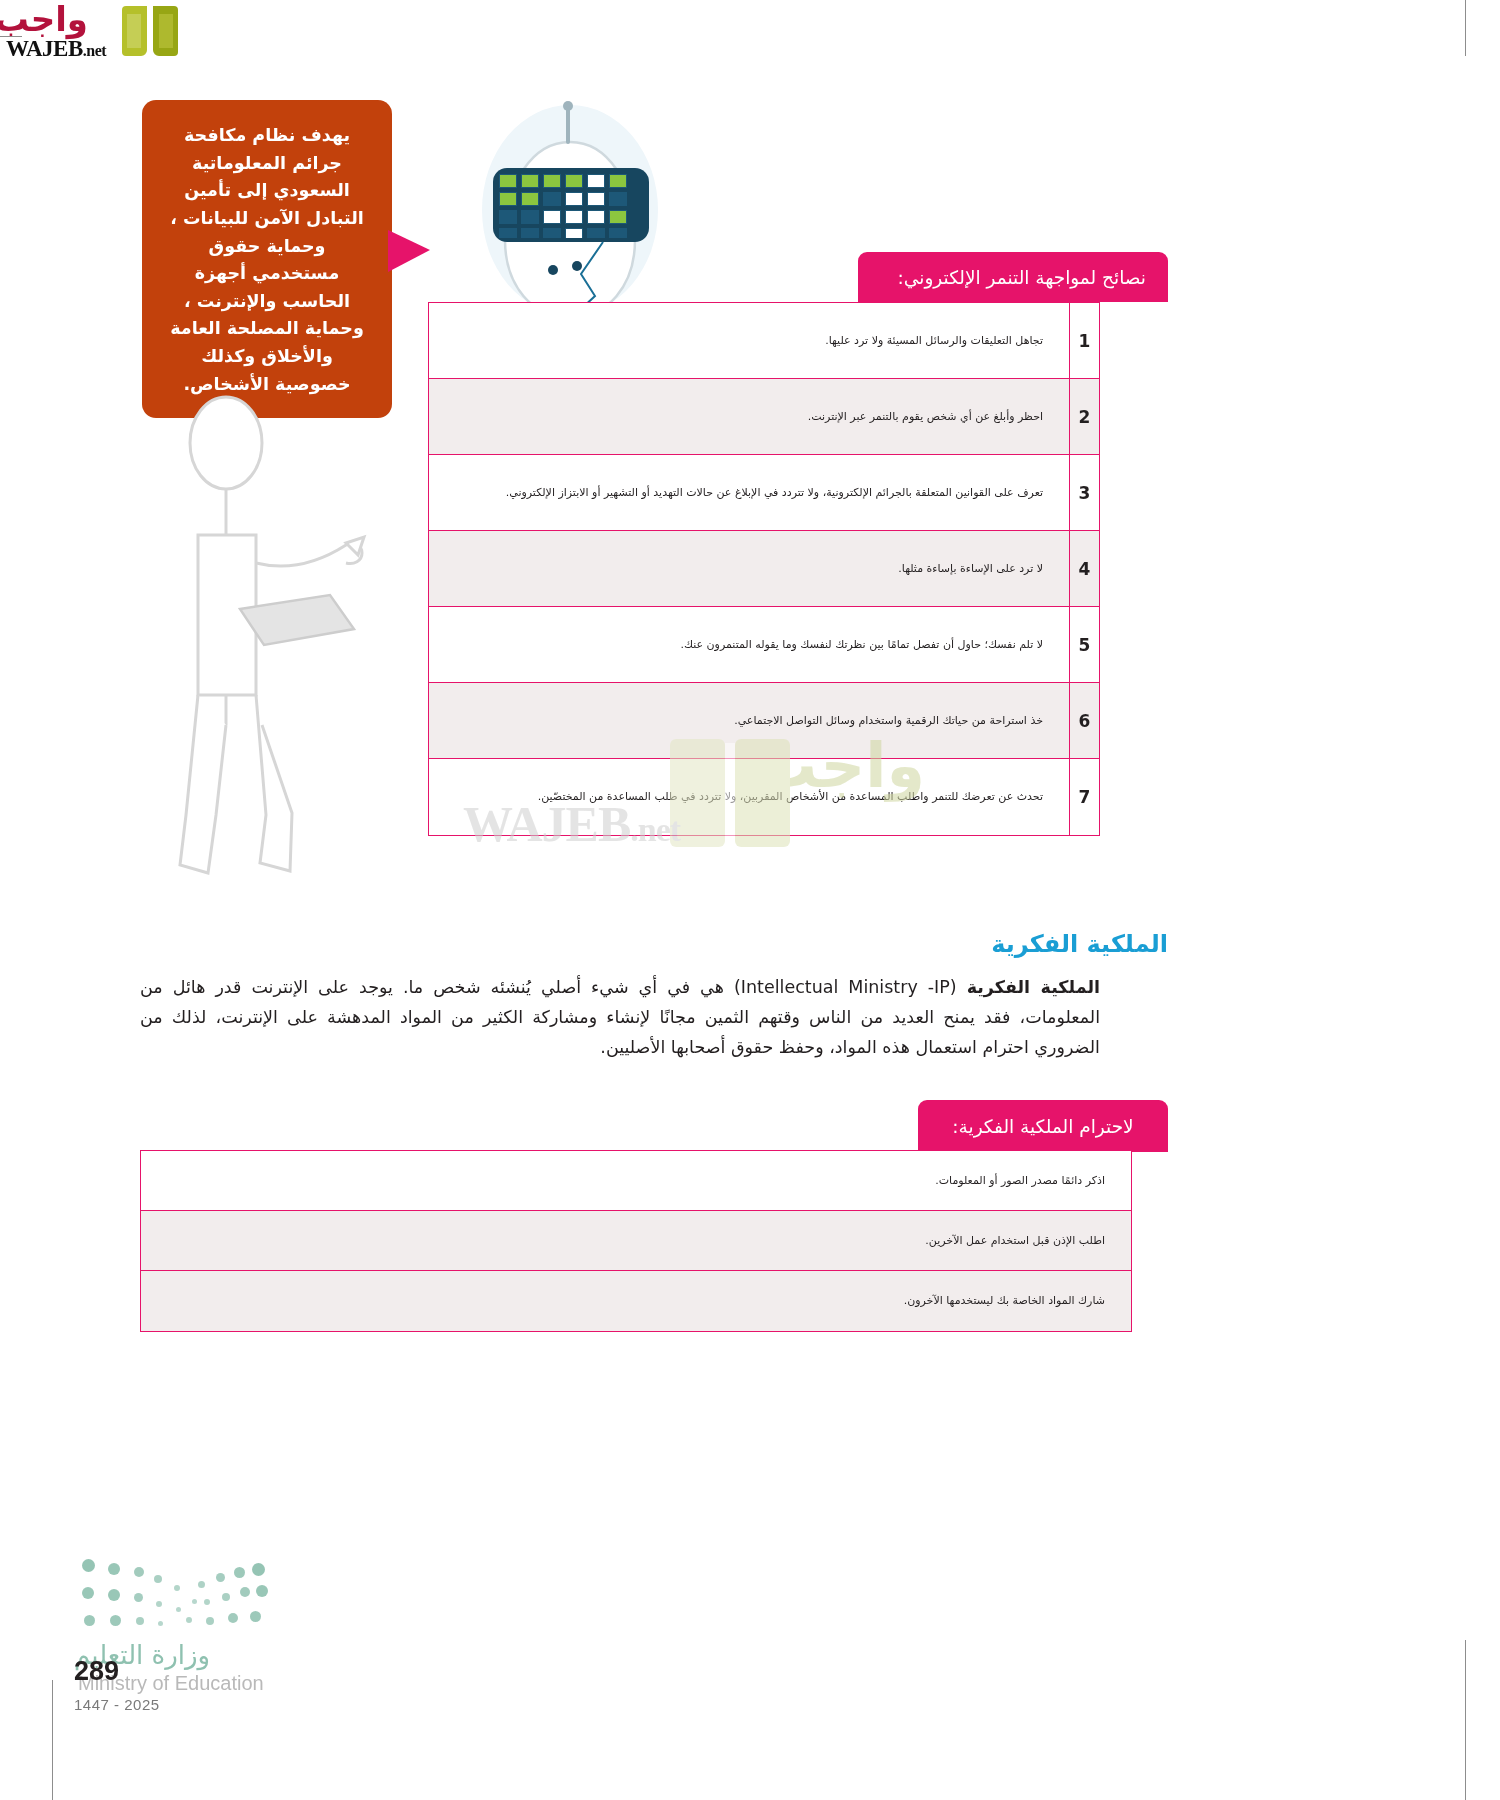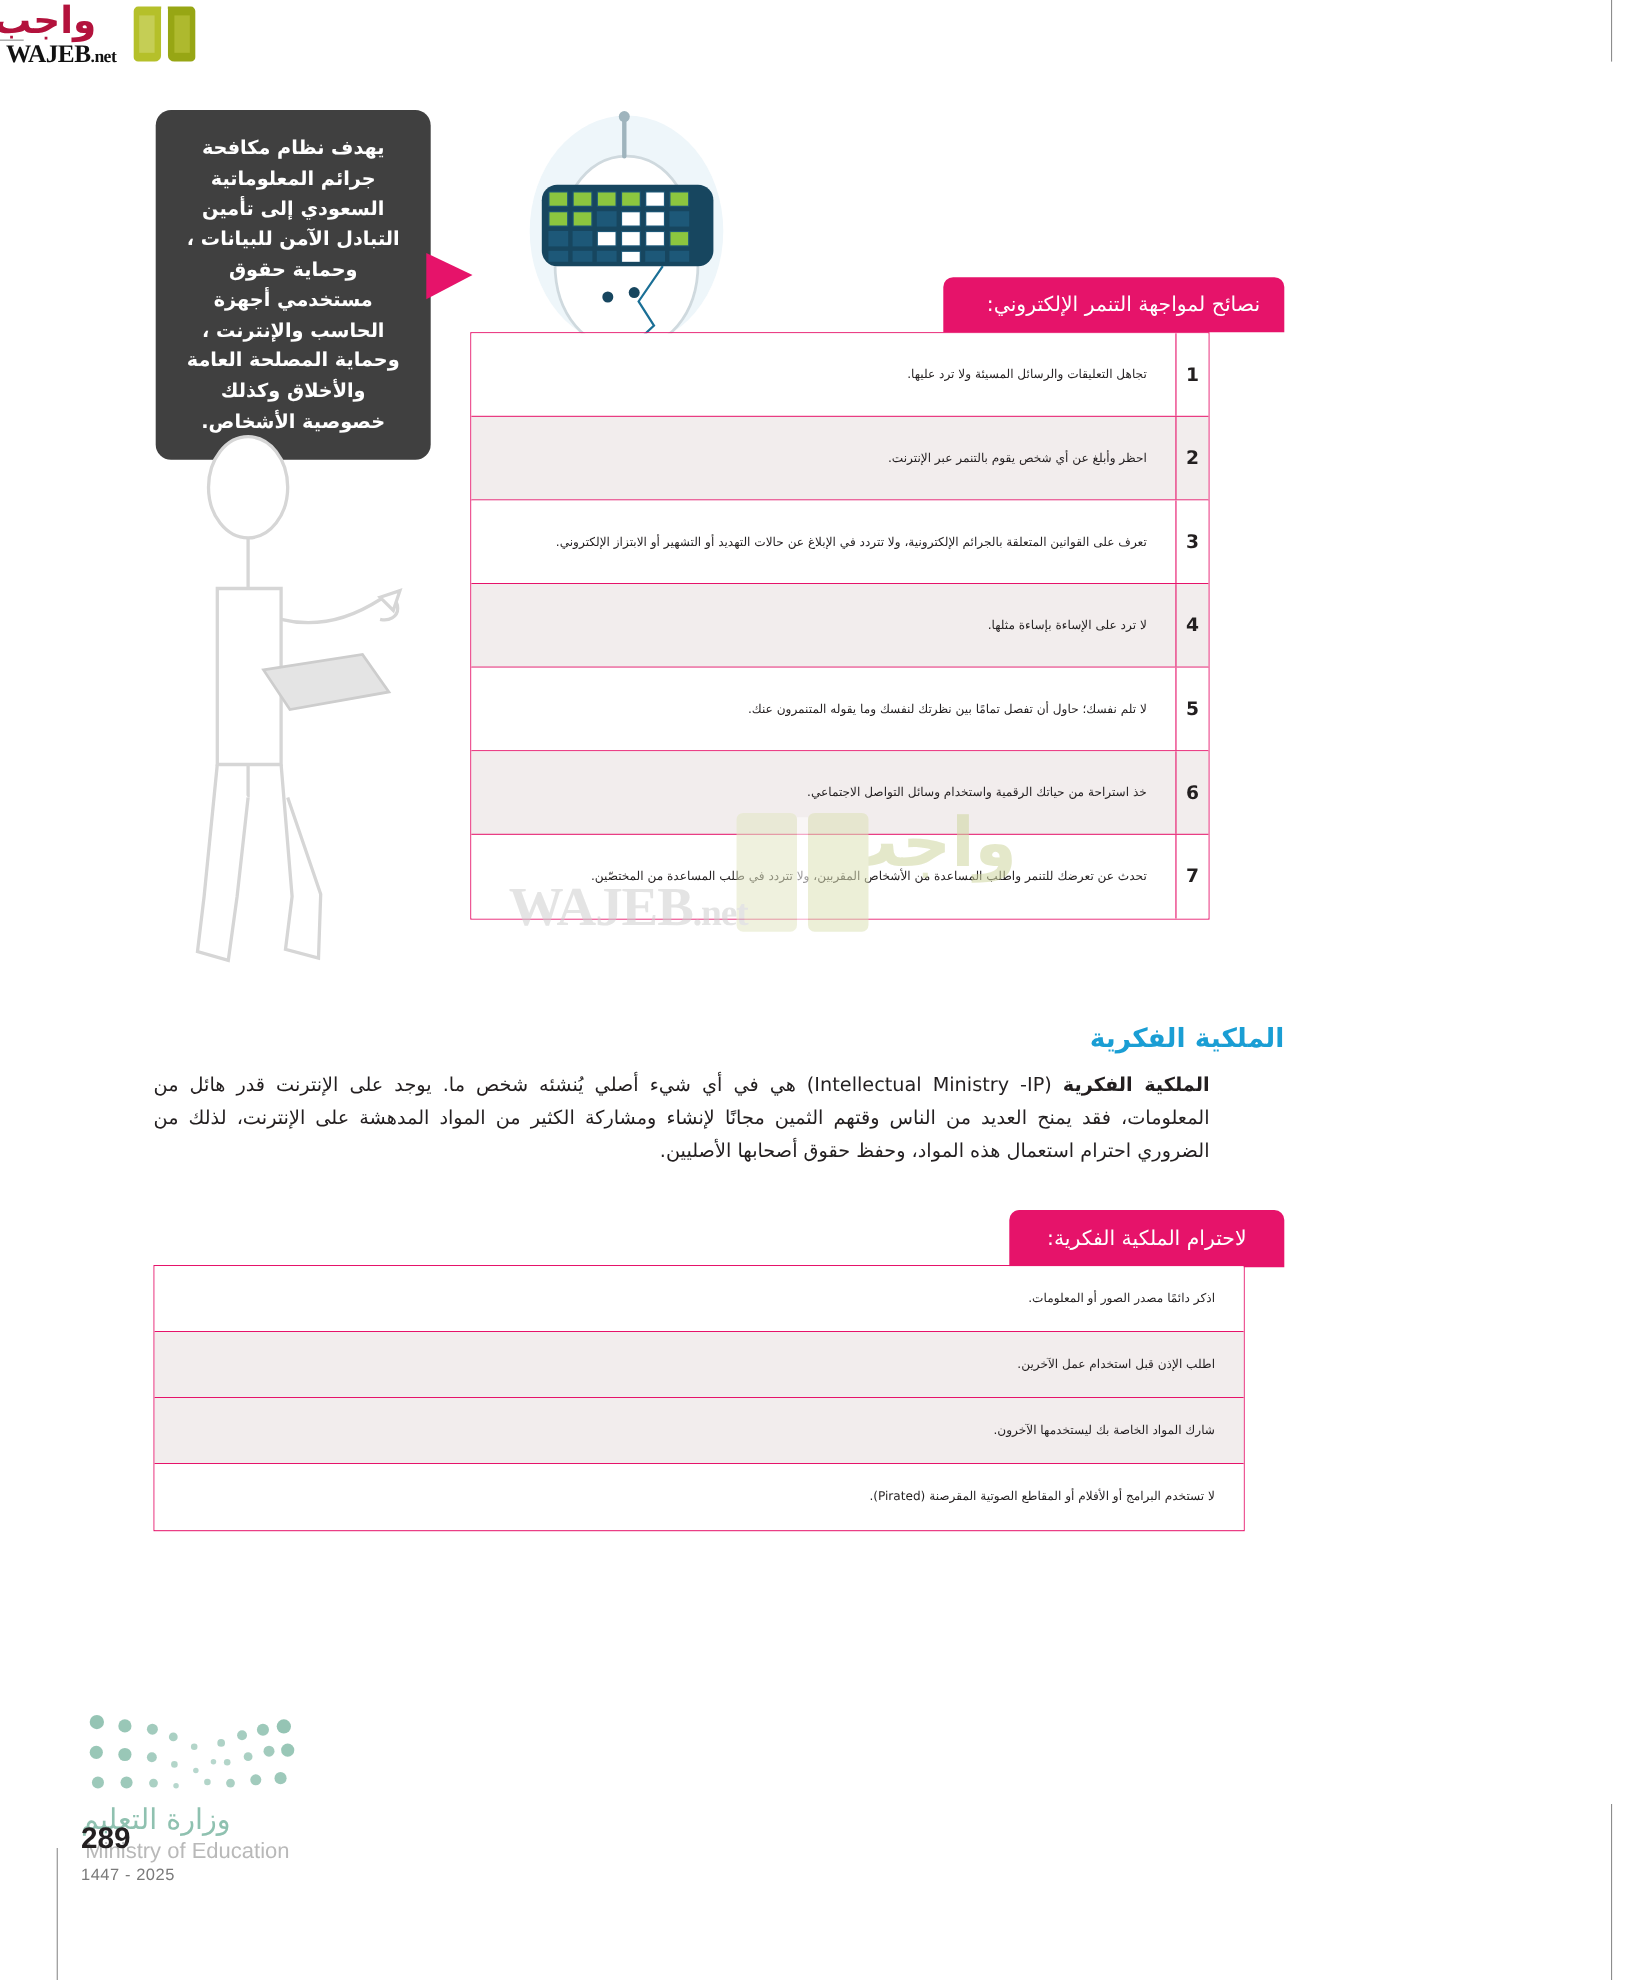--- a/index.html
+++ b/index.html
@@ -87,21 +87,21 @@
   .wajeb-book .bk-inner-l { left: 5px; }
   .wajeb-book .bk-inner-r { right: 5px; background: #aeb92e; }
 
   
   .callout {
     position: absolute;
     left: 142px;
     top: 100px;
     width: 250px;
     min-height: 255px;
-    background: #404040;
+    background: #c2410c;
     border-radius: 14px;
     box-sizing: border-box;
     padding: 22px 22px 20px 22px;
     color: #ffffff;
     font-size: 17.5px;
     font-weight: 700;
     line-height: 1.58;
     text-align: center;
     direction: rtl;
   }
@@ -476,23 +476,20 @@
   <div class="tbl" id="tbl-ip">
     <div class="tr">
       <div class="txt">اذكر دائمًا مصدر الصور أو المعلومات.</div>
     </div>
     <div class="tr alt">
       <div class="txt">اطلب الإذن قبل استخدام عمل الآخرين.</div>
     </div>
     <div class="tr alt">
       <div class="txt">شارك المواد الخاصة بك ليستخدمها الآخرون.</div>
     </div>
-    <div class="tr">
-      <div class="txt">لا تستخدم البرامج أو الأفلام أو المقاطع الصوتية المقرصنة (Pirated).</div>
-    </div>
   </div>
 
   <div class="moe-dots">
       <i style="left: 4px; top: 4px; width: 13px; height: 13px; opacity: 0.95;"></i>
       <i style="left: 30px; top: 8px; width: 12px; height: 12px; opacity: 0.91;"></i>
       <i style="left: 56px; top: 12px; width: 10px; height: 10px; opacity: 0.83;"></i>
       <i style="left: 76px; top: 20px; width: 8px; height: 8px; opacity: 0.76;"></i>
       <i style="left: 96px; top: 30px; width: 6px; height: 6px; opacity: 0.68;"></i>
       <i style="left: 114px; top: 44px; width: 5px; height: 5px; opacity: 0.64;"></i>
       <i style="left: 4px; top: 32px; width: 12px; height: 12px; opacity: 0.91;"></i>

